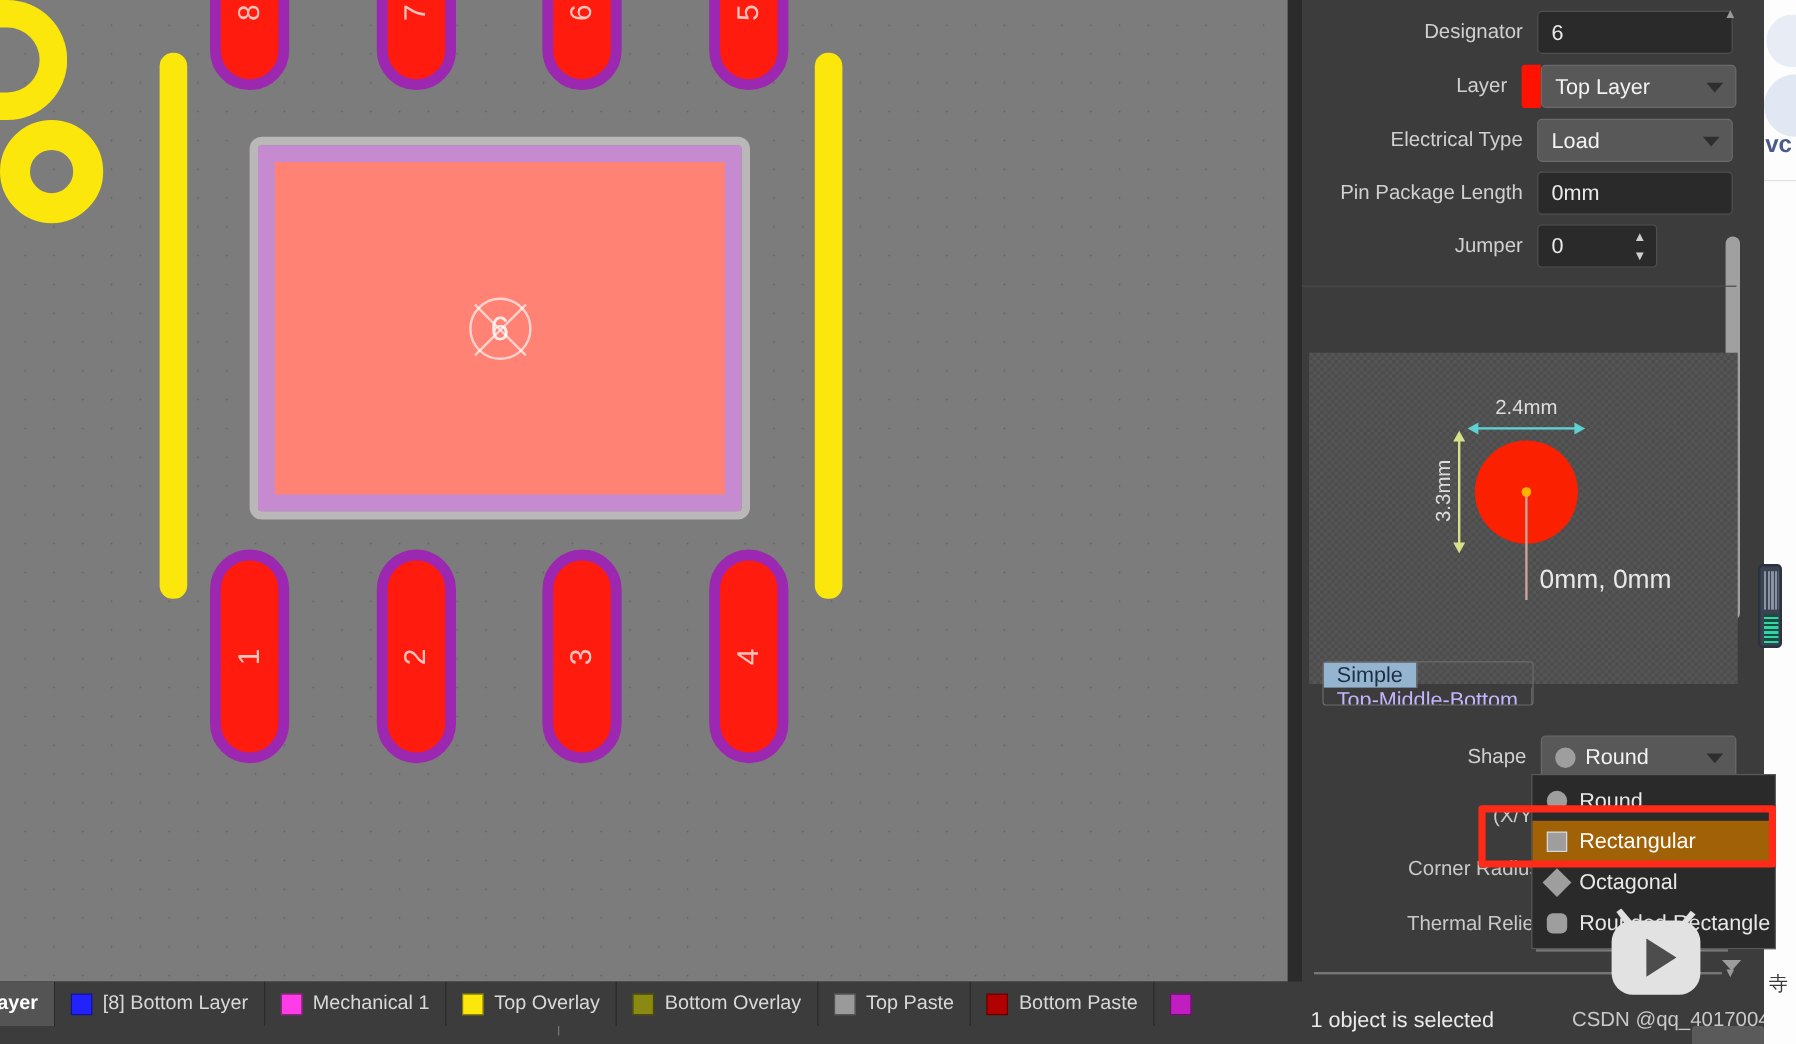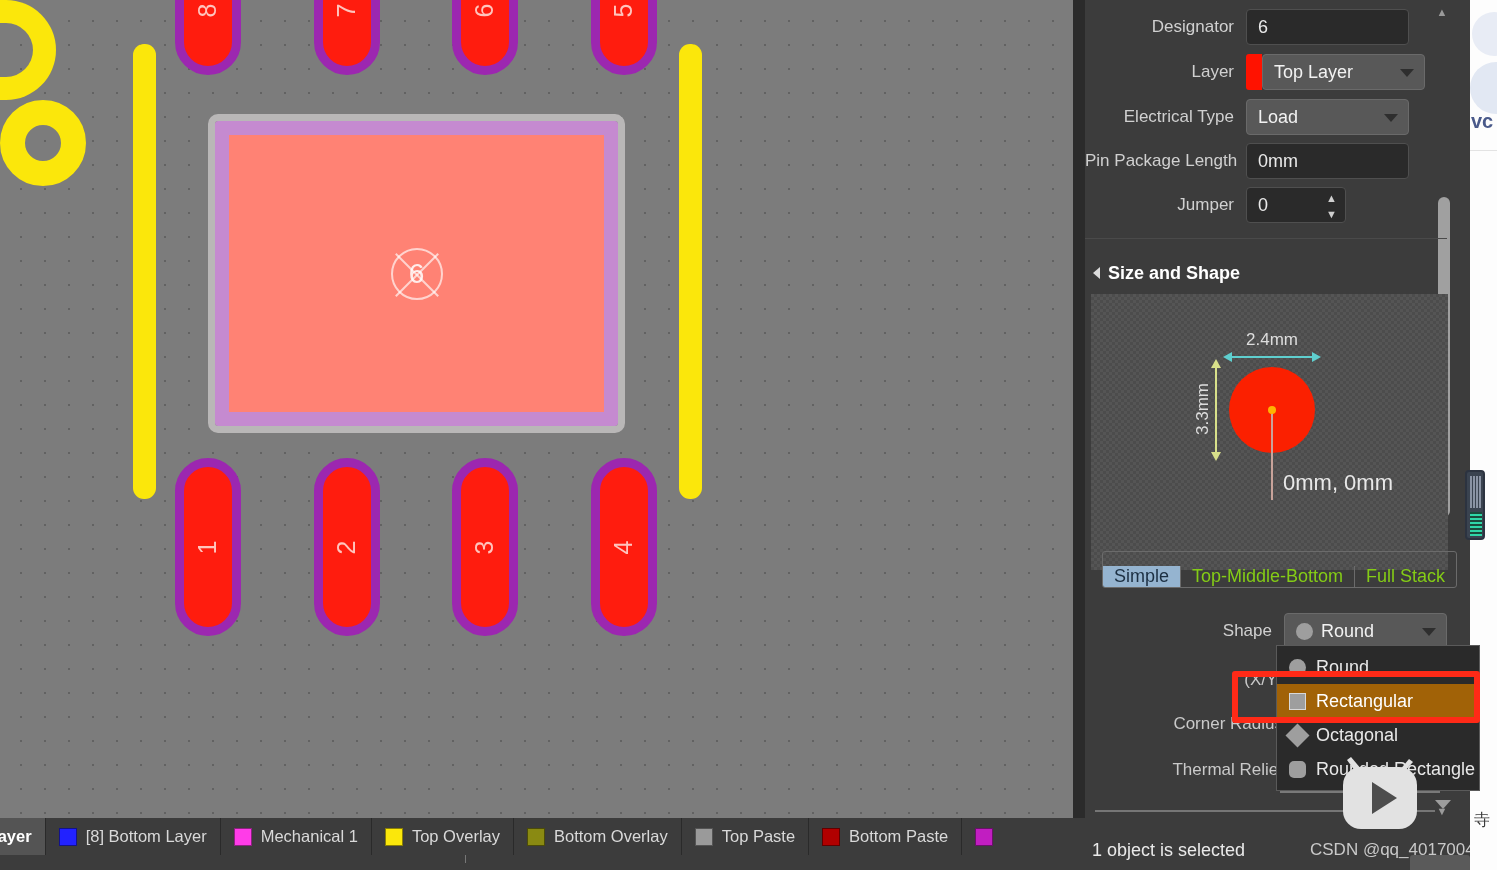--- a/index.html
+++ b/index.html
@@ -141,21 +141,21 @@
     width: 16px; height: 12px;
     color: #9a9a9a; font-size: 11px; text-align: center; line-height: 12px;
   }
 
   
   .frow {
     position: absolute; left: 0; width: 362px; height: 36px;
     display: flex; align-items: center;
   }
   .flabel {
-    width: 161px; text-align: right; padding-right: 12px;
+    width: 196px; text-align: right; padding-right: 12px;
     color: #d0d0d0; font-size: 17px; white-space: nowrap;
   }
   .fctl { flex: 1; height: 36px; position: relative; }
   .finput {
     width: 163px; height: 36px;
     background: #2a2a2a; border: 1px solid #4f4f4f; border-radius: 4px;
     color: #eaeaea; font-size: 18px;
     display: flex; align-items: center; padding-left: 11px;
   }
   .fcombo {
@@ -258,27 +258,28 @@
   #dim-h-line .ar-b { bottom: -8px; border-top: 9px solid #d8e08a; }
   #dim-h-text {
     position: absolute; left: 76px; top: 105px; width: 72px;
     text-align: center; color: #dddddd; font-size: 17px;
     transform: rotate(-90deg);
   }
 
   
   #stack-tabs {
     position: absolute; left: 1102px; top: 551px; height: 37px;
-    display: flex; align-items: flex-end;
+    display: flex; align-items: flex-start;
     border: 1px solid #6b6b6b; border-radius: 3px;
     overflow: hidden;
+    flex-direction: column;
   }
   .stack-tab {
     display: flex; align-items: center; padding: 0 11px;
-    color: #84cc16; font-size: 18px; white-space: nowrap;
+    color: #c4b5fd; font-size: 18px; white-space: nowrap;
     border-right: 1px solid #6b6b6b;
   }
   .stack-tab:last-child { border-right: none; }
   .stack-tab.active { background: #95b4d0; color: #1c2f42; }
 
   
   #shape-dropdown {
     position: absolute; left: 1276px; top: 645px; width: 204px;
     background: #2a2a2a; border: 1px solid #5a5a5a;
     padding: 4px 0;
@@ -523,24 +524,20 @@
       </div>
 
     <div id="panel-scroll-up">▲</div>
     <div id="panel-scroll-track"></div>
     <div id="panel-scroll-thumb"></div>
     <div id="panel-scroll-down">▼</div>
   </div>
 
   <div id="panel-sep"></div>
 
-  <div id="size-shape-header">
-    <span class="tri"></span>
-    <span>Size and Shape</span>
-  </div>
 
   <div id="shape-preview">
     <div id="dim-w-text">2.4mm</div>
     <div id="dim-w-line">
       <span class="ar-l"></span>
         <span class="ar-r"></span>
     </div>
     <div id="dim-h-text">3.3mm</div>
     <div id="dim-h-line">
       <span class="ar-t"></span>

